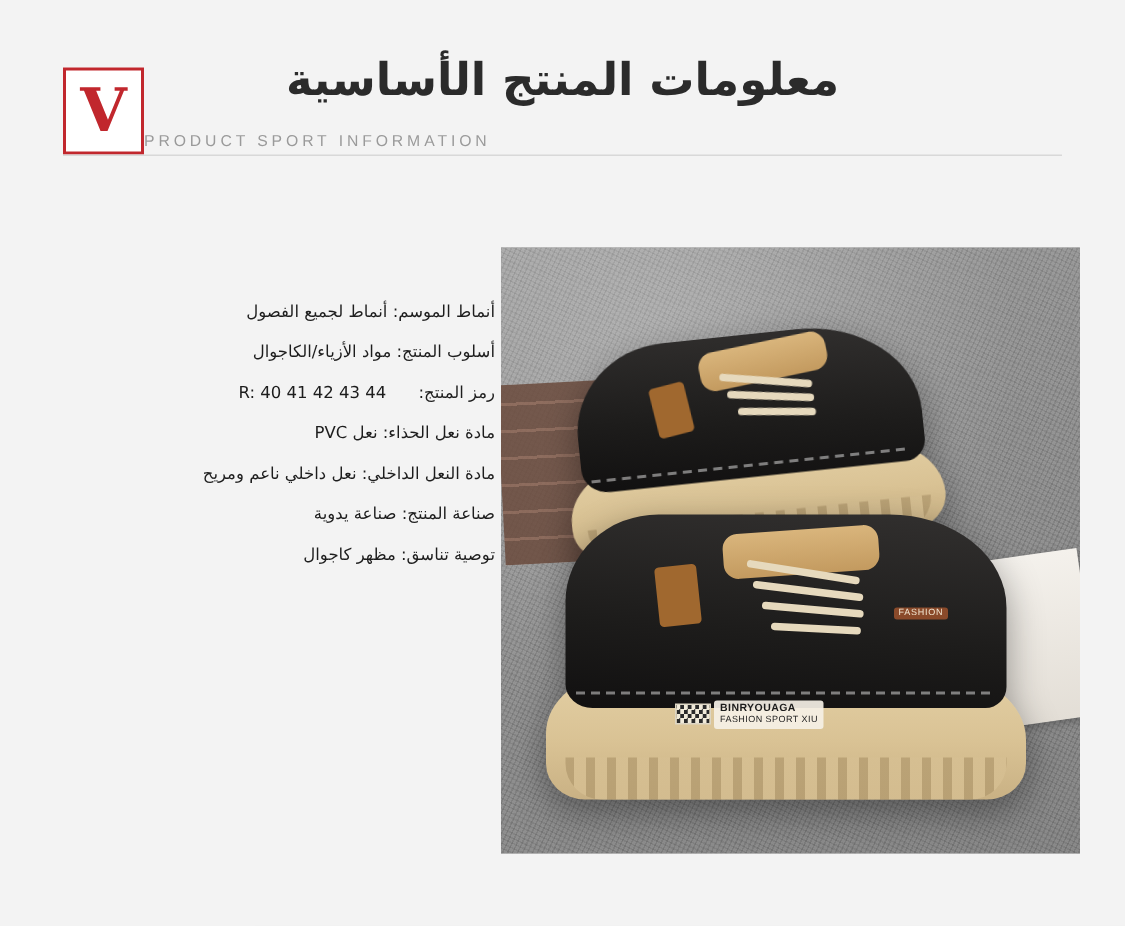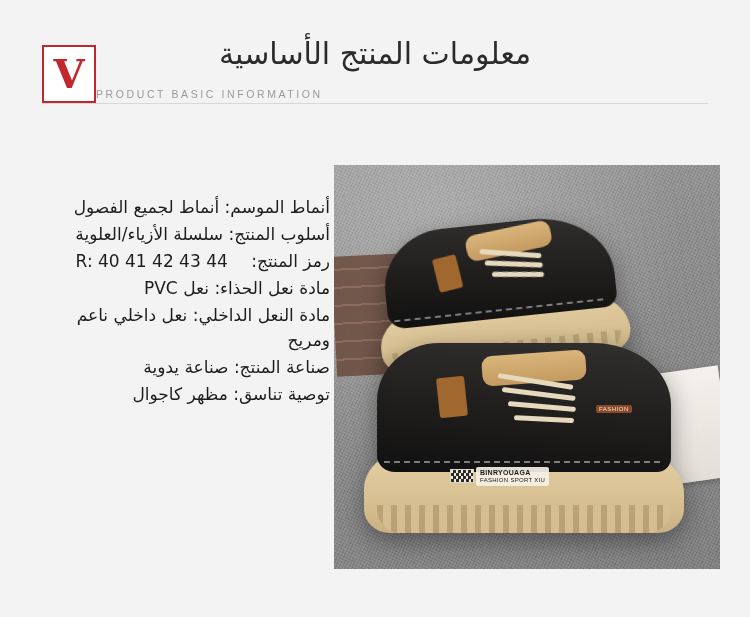--- a/index.html
+++ b/index.html
@@ -50,21 +50,21 @@
     font-weight: bold;
     line-height: 1;
   }
   .header-title {
     position: absolute;
     left: 0;
     right: 0;
     top: 36px;
     text-align: center;
     font-size: 30px;
-    font-weight: normal;
+    font-weight: bold;
     color: #2b2b2b;
     letter-spacing: 0.5px;
     direction: rtl;
   }
   .header-sub {
     position: absolute;
     left: 96px;
     top: 88px;
     font-size: 10.5px;
     letter-spacing: 2.6px;
@@ -92,21 +92,21 @@
   .specs {
     position: absolute;
     right: 420px;
     top: 55px;
     width: 300px;
     direction: rtl;
     text-align: right;
     color: #1d1d1d;
   }
   .spec-row {
-    font-size: 17px;
+    font-size: 11px;
     line-height: 25px;
     margin-bottom: 2px;
     white-space: normal;
   }
   .spec-label {
     font-weight: normal;
   }
   .spec-value {
     font-weight: normal;
   }
@@ -261,34 +261,34 @@
 </head>
 <body>
 
 <div class="page">
 
   <div class="header">
     <div class="logo-box">
       <div class="logo-letter">V</div>
     </div>
     <div class="header-title">معلومات المنتج الأساسية</div>
-    <div class="header-sub">PRODUCT BASIC INFORMATION</div>
+    <div class="header-sub">PRODUCT SPORT INFORMATION</div>
     <div class="header-rule"></div>
   </div>
 
   <div class="content">
 
     <div class="specs">
       <div class="spec-row">
         <span class="spec-label">أنماط الموسم:</span>
         <span class="spec-value">أنماط لجميع الفصول</span>
       </div>
       <div class="spec-row">
         <span class="spec-label">أسلوب المنتج:</span>
-        <span class="spec-value">سلسلة الأزياء/العلوية</span>
+        <span class="spec-value">مواد الأزياء/الكاجوال</span>
       </div>
       <div class="spec-row sizes">
         <span class="spec-label">رمز المنتج:</span>
         <span class="spec-value">R:  40 41 42 43 44</span>
       </div>
       <div class="spec-row">
         <span class="spec-label">مادة نعل الحذاء:</span>
         <span class="spec-value">نعل PVC</span>
       </div>
       <div class="spec-row">

